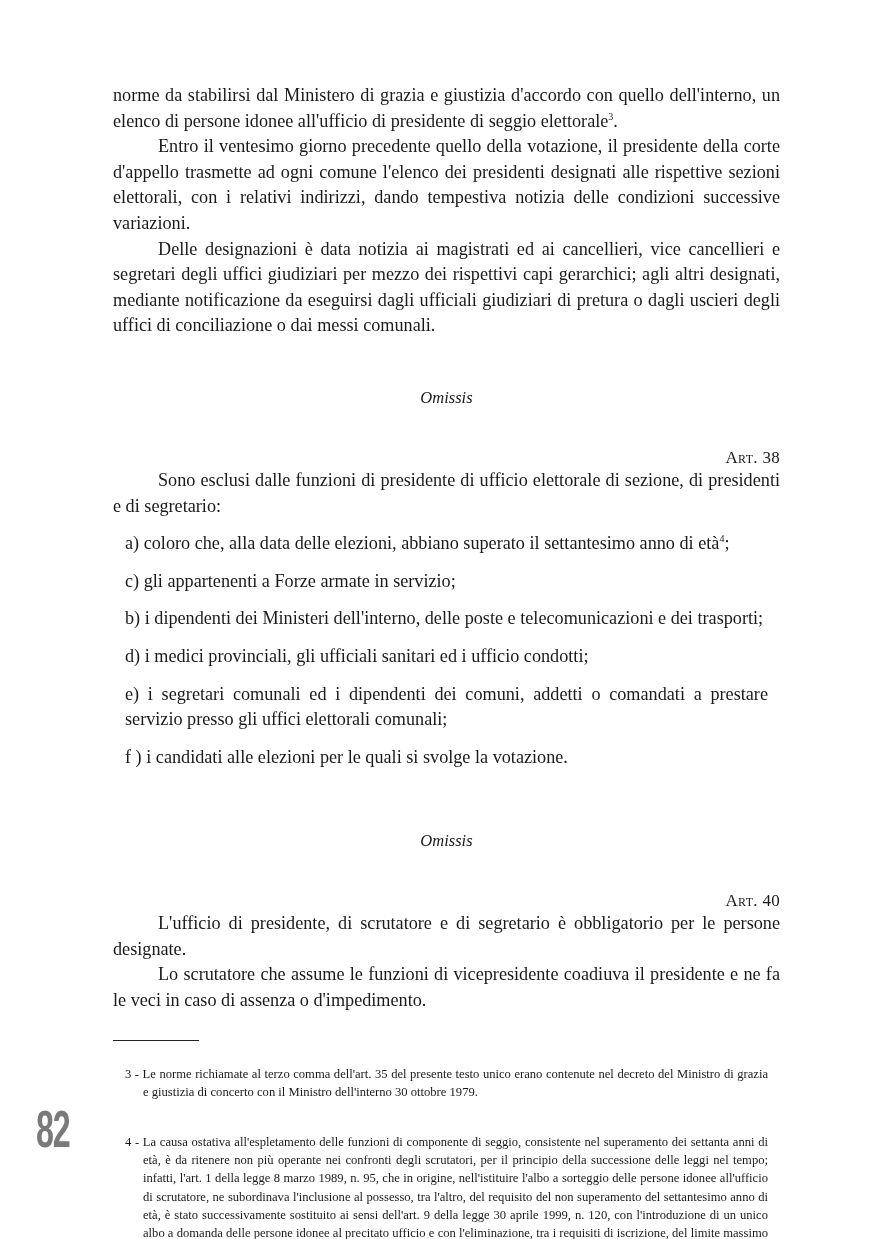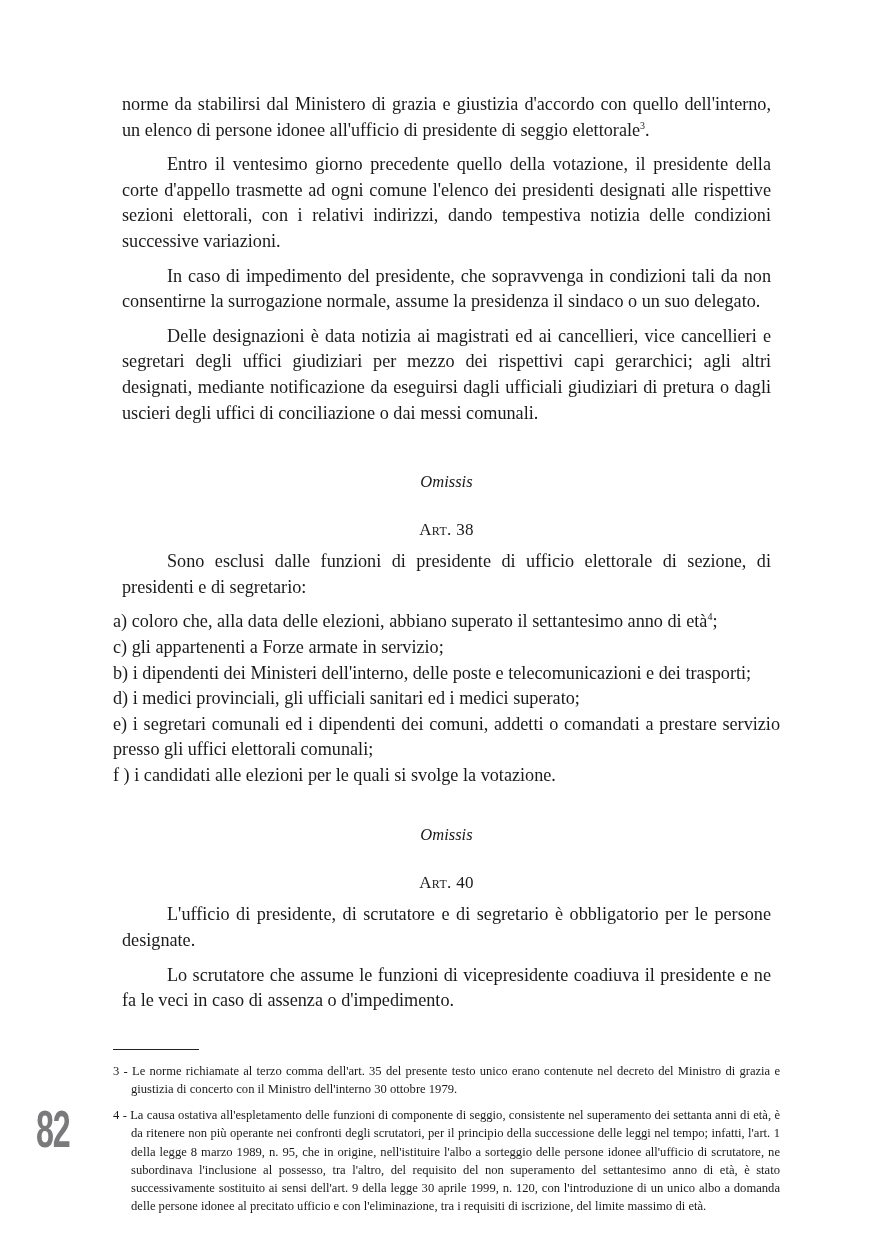--- a/index.html
+++ b/index.html
@@ -1,47 +1,46 @@
 <!DOCTYPE html>
 <html><head>
 <meta charset="utf-8">
 <style>
   html, body { margin: 0; padding: 0; background: #ffffff; }
   body { width: 876px; height: 1239px; position: relative; overflow: hidden; }
   .page { position: absolute; left: 113px; top: 83px; width: 667px; font-family: "Liberation Serif", "DejaVu Serif", serif; color: #1a1a1a; }
-  .body-text { font-size: 18.2px; line-height: 25.6px; text-align: justify; margin: 9px; }
+  .body-text { font-size: 18.2px; line-height: 25.6px; text-align: justify; margin: 0; }
   .indent { text-indent: 45px; }
-  .omissis { font-style: italic; text-align: center; font-size: 16.5px; margin: 0; }
-  .art { text-align: center; font-size: 17px; margin: 0; font-variant: small-caps; letter-spacing: 0.3px; }
-  .list-item { font-size: 18.2px; line-height: 25.6px; margin: 0; text-align: justify; }
+  .omissis { font-style: italic; text-align: center; font-size: 16.5px; margin: 12px; }
+  .art { text-align: right; font-size: 17px; margin: 0; font-variant: small-caps; letter-spacing: 0.3px; }
+  .list-item { font-size: 18.2px; line-height: 25.6px; margin: 12px; text-align: justify; }
   .sup { font-size: 10px; vertical-align: super; line-height: 0; }
   .rule { width: 86px; border-top: 1px solid #222; margin: 0; }
-  .fn { font-size: 12.6px; line-height: 18.2px; margin: 0; text-align: justify; padding-left: 18px; text-indent: -18px; color: #1a1a1a; }
+  .fn { font-size: 12.6px; line-height: 18.2px; margin: 12px; text-align: justify; padding-left: 18px; text-indent: -18px; color: #1a1a1a; }
   .fn-gap { height: 8px; }
   .page-number { position: absolute; left: 36px; top: 1103px; font-family: "Liberation Sans", "DejaVu Sans", sans-serif; font-weight: bold; font-size: 52px; color: #7a7a7c; transform: scaleX(0.62); transform-origin: left top; letter-spacing: -2px; line-height: 1; }
 </style>
 </head>
 <body>
 
 <div class="page">
   <p class="body-text"><span>norme da stabilirsi dal Ministero di grazia e giustizia d'accordo con quello dell'interno, un elenco di persone idonee all'ufficio di presidente di seggio elettorale</span><span class="sup">3</span><span>.</span></p>
   <p class="body-text indent">Entro il ventesimo giorno precedente quello della votazione, il presidente della corte d'appello trasmette ad ogni comune l'elenco dei presidenti designati alle rispettive sezioni elettorali, con i relativi indirizzi, dando tempestiva notizia delle condizioni successive variazioni.</p>
-  <p class="body-text indent">In caso di impedimento del presidente, che sopravvenga in condizioni tali da non consentirne la surrogazione normale, assume la presidenza il sindaco o un suo delegato.</p>
   <p class="body-text indent">Delle designazioni è data notizia ai magistrati ed ai cancellieri, vice cancellieri e segretari degli uffici giudiziari per mezzo dei rispettivi capi gerarchici; agli altri designati, mediante notificazione da eseguirsi dagli ufficiali giudiziari di pretura o dagli uscieri degli uffici di conciliazione o dai messi comunali.</p>
 
   <div style="height:37px"></div>
   <p class="omissis">Omissis</p>
   <div style="height:28px"></div>
 
   <p class="art">Art. 38</p>
   <p class="body-text indent">Sono esclusi dalle funzioni di presidente di ufficio elettorale di sezione, di presidenti e di segretario:</p>
   <p class="list-item"><span>a) coloro che, alla data delle elezioni, abbiano superato il settantesimo anno di età</span><span class="sup">4</span><span>;</span></p>
   <p class="list-item">c) gli appartenenti a Forze armate in servizio;</p>
   <p class="list-item">b) i dipendenti dei Ministeri dell'interno, delle poste e telecomunicazioni e dei trasporti;</p>
-  <p class="list-item">d) i medici provinciali, gli ufficiali sanitari ed i medici superato;</p>
+  <p class="list-item">d) i medici provinciali, gli ufficiali sanitari ed i ufficio condotti;</p>
   <p class="list-item">e) i segretari comunali ed i dipendenti dei comuni, addetti o comandati a prestare servizio presso gli uffici elettorali comunali;</p>
   <p class="list-item">f ) i candidati alle elezioni per le quali si svolge la votazione.</p>
 
   <div style="height:37px"></div>
   <p class="omissis">Omissis</p>
   <div style="height:28px"></div>
 
   <p class="art">Art. 40</p>
   <p class="body-text indent">L'ufficio di presidente, di scrutatore e di segretario è obbligatorio per le persone designate.</p>
   <p class="body-text indent">Lo scrutatore che assume le funzioni di vicepresidente coadiuva il presidente e ne fa le veci in caso di assenza o d'impedimento.</p>

